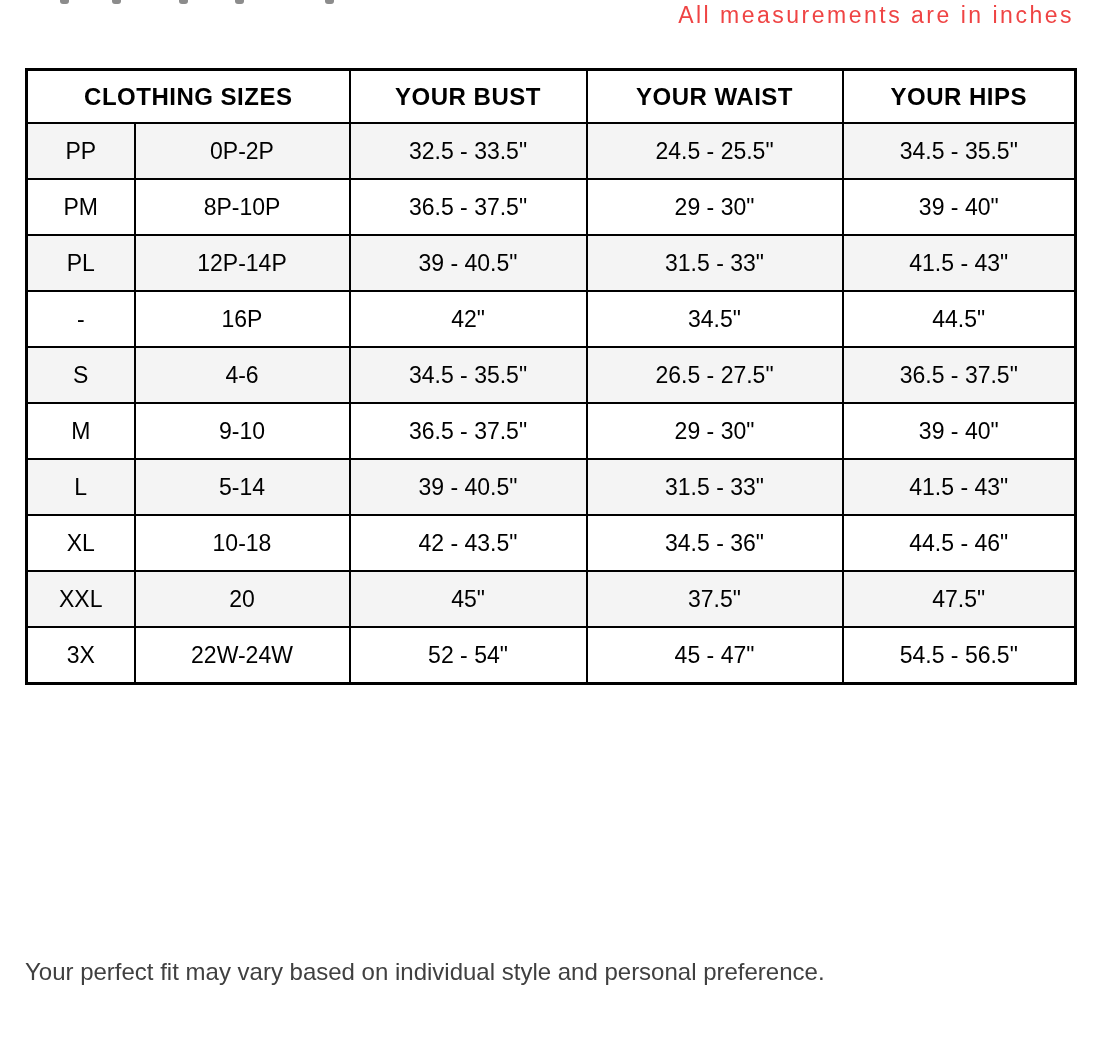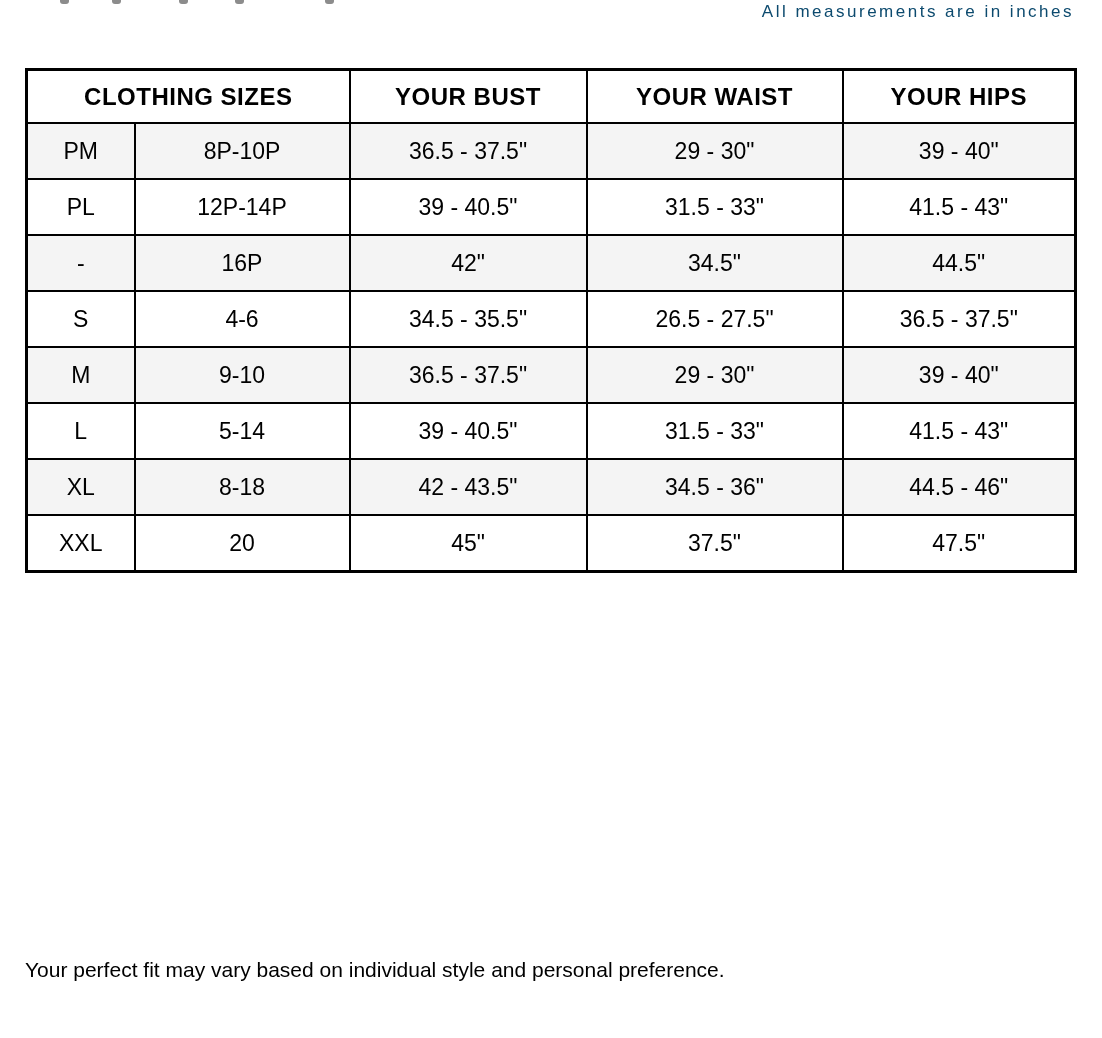--- a/index.html
+++ b/index.html
@@ -12,21 +12,21 @@
   
   .frag { position:absolute; top:0; height:4px; width:9px; background:#8c8c8c; border-radius:0 0 3px 3px; }
   .frag.f1 { left:60px; }
   .frag.f2 { left:112px; }
   .frag.f3 { left:179px; }
   .frag.f4 { left:235px; }
   .frag.f5 { left:325px; }
 
   .note {
     position:absolute; top:2px; right:28px;
-    font-size:17px; letter-spacing:2.5px; color:#0c4a6e;
+    font-size:23px; letter-spacing:2.5px; color:#ef4444;
     white-space:nowrap;
   }
 
   table.size-chart {
     position:absolute; left:25px; top:68px;
     width:1049px;
     border-collapse:collapse; table-layout:fixed;
     text-align:center; color:#000;
     border:3px solid #000;
   }
@@ -35,21 +35,21 @@
     height:51px; font-size:24px; font-weight:bold; background:#ffffff;
     letter-spacing:0.5px;
     margin-left:44px;
   }
   .size-chart tbody td { height:54px; font-size:23px; }
   .size-chart tbody tr:nth-child(odd) { background:#f4f4f4; }
   .size-chart tbody tr:nth-child(even) { background:#ffffff; }
 
   .footer {
     position:absolute; left:25px; top:955px;
-    font-size:21px; color:#000000; line-height:1.45;
+    font-size:24px; color:#404040; line-height:1.45;
   }
 </style>
 </head>
 <body>
 
 <span class="frag f1"></span>
 <span class="frag f2"></span>
 <span class="frag f3"></span>
 <span class="frag f4"></span>
 <span class="frag f5"></span>
@@ -66,20 +66,27 @@
   </colgroup>
   <thead>
     <tr>
       <th colspan="2">CLOTHING SIZES</th>
       <th>YOUR BUST</th>
       <th>YOUR WAIST</th>
       <th>YOUR HIPS</th>
     </tr>
   </thead>
   <tbody>
+    <tr>
+      <td>PP</td>
+      <td>0P-2P</td>
+      <td>32.5 - 33.5"</td>
+      <td>24.5 - 25.5"</td>
+      <td>34.5 - 35.5"</td>
+    </tr>
     <tr>
       <td>PM</td>
       <td>8P-10P</td>
       <td>36.5 - 37.5"</td>
       <td>29 - 30"</td>
       <td>39 - 40"</td>
     </tr>
     <tr>
       <td>PL</td>
       <td>12P-14P</td>
@@ -110,30 +117,37 @@
     </tr>
     <tr>
       <td>L</td>
       <td>5-14</td>
       <td>39 - 40.5"</td>
       <td>31.5 - 33"</td>
       <td>41.5 - 43"</td>
     </tr>
     <tr>
       <td>XL</td>
-      <td>8-18</td>
+      <td>10-18</td>
       <td>42 - 43.5"</td>
       <td>34.5 - 36"</td>
       <td>44.5 - 46"</td>
     </tr>
     <tr>
       <td>XXL</td>
       <td>20</td>
       <td>45"</td>
       <td>37.5"</td>
       <td>47.5"</td>
     </tr>
+    <tr>
+      <td>3X</td>
+      <td>22W-24W</td>
+      <td>52 - 54"</td>
+      <td>45 - 47"</td>
+      <td>54.5 - 56.5"</td>
+    </tr>
   </tbody>
 </table>
 
 <div class="footer">
   <div>Your perfect fit may vary based on individual style and personal preference.</div>
 </div>
 
 </body></html>

